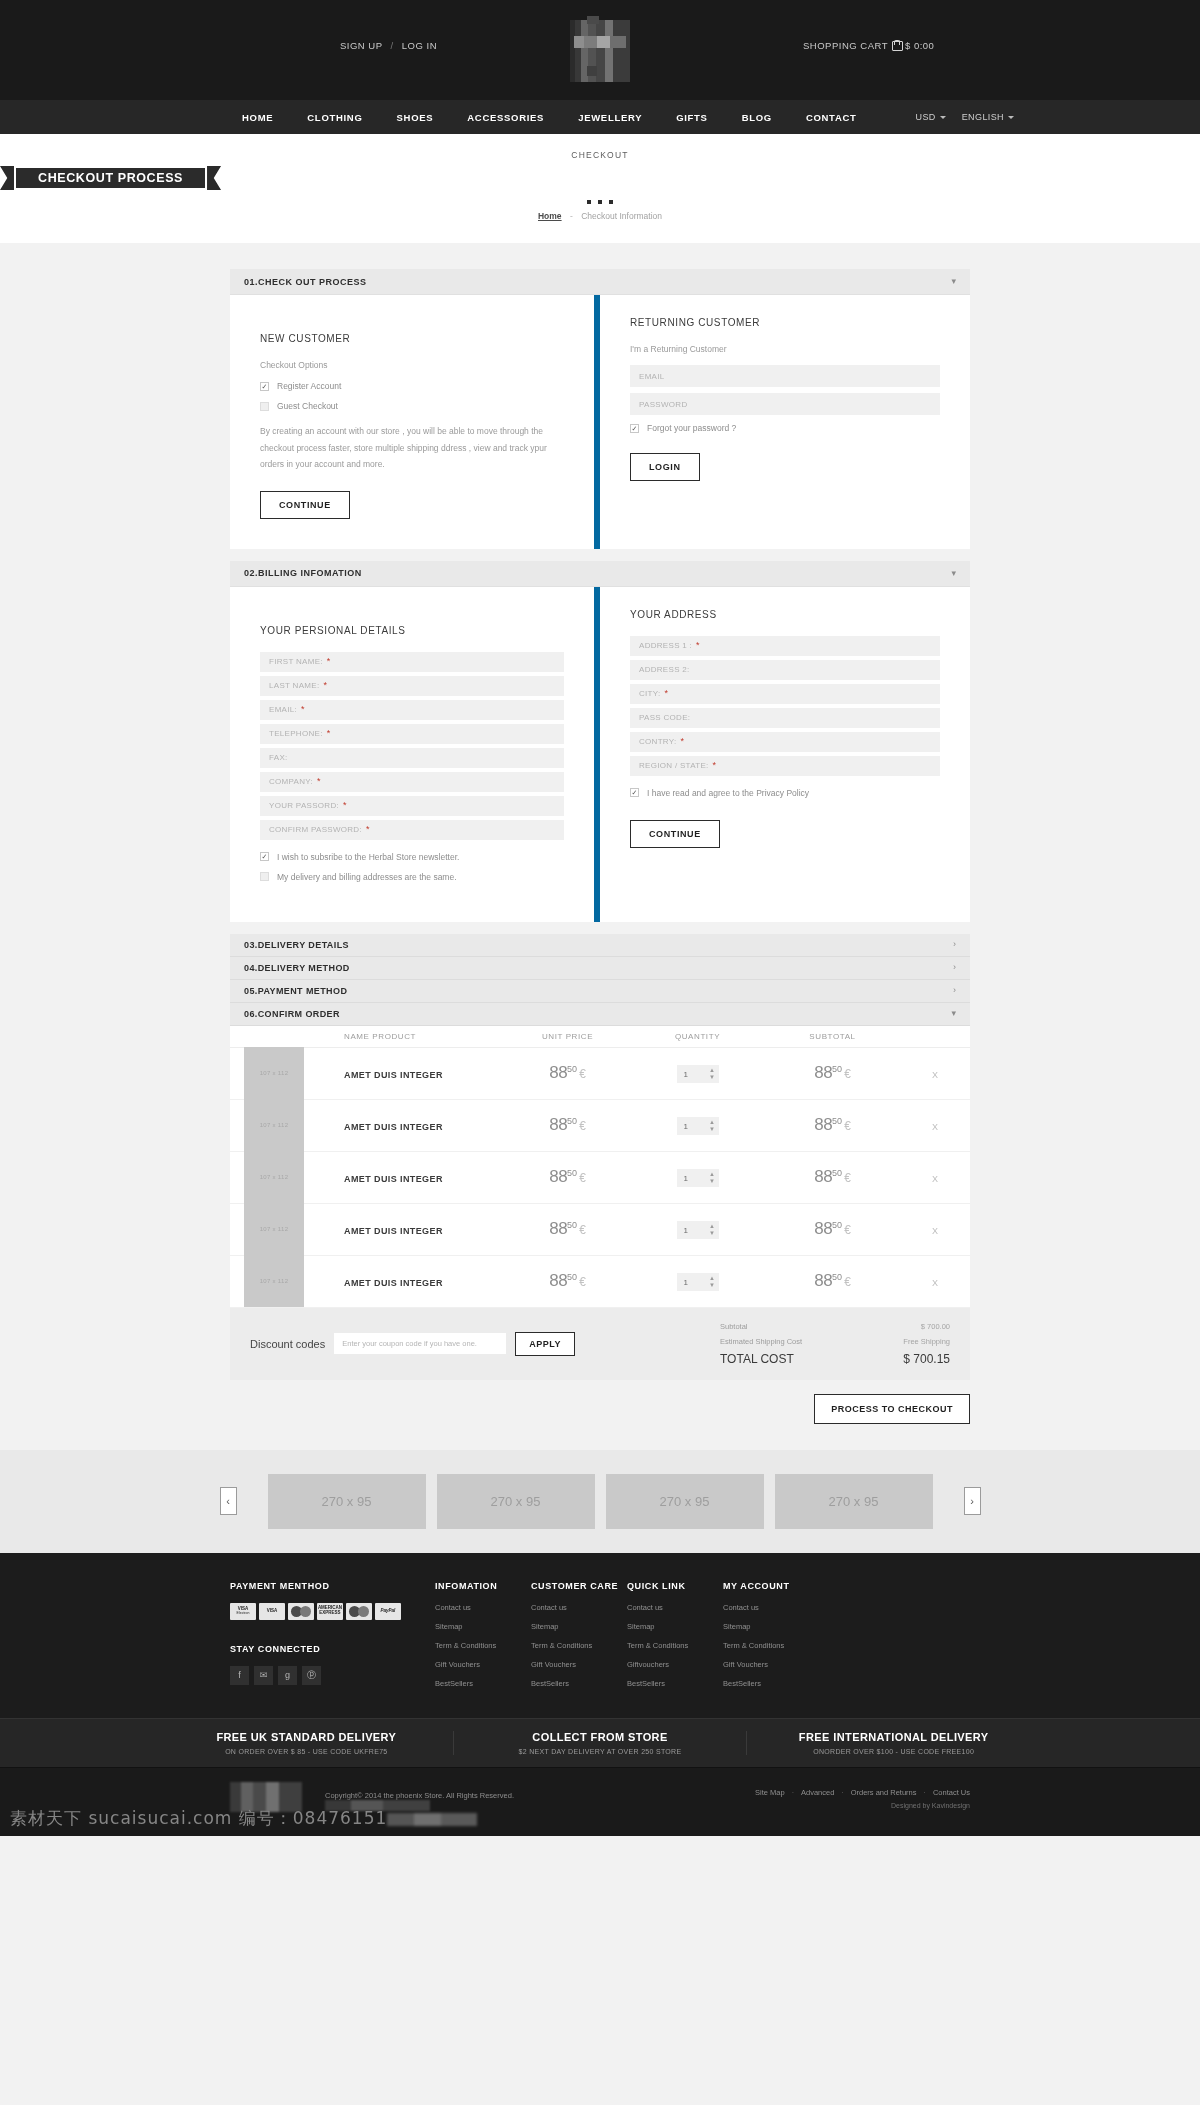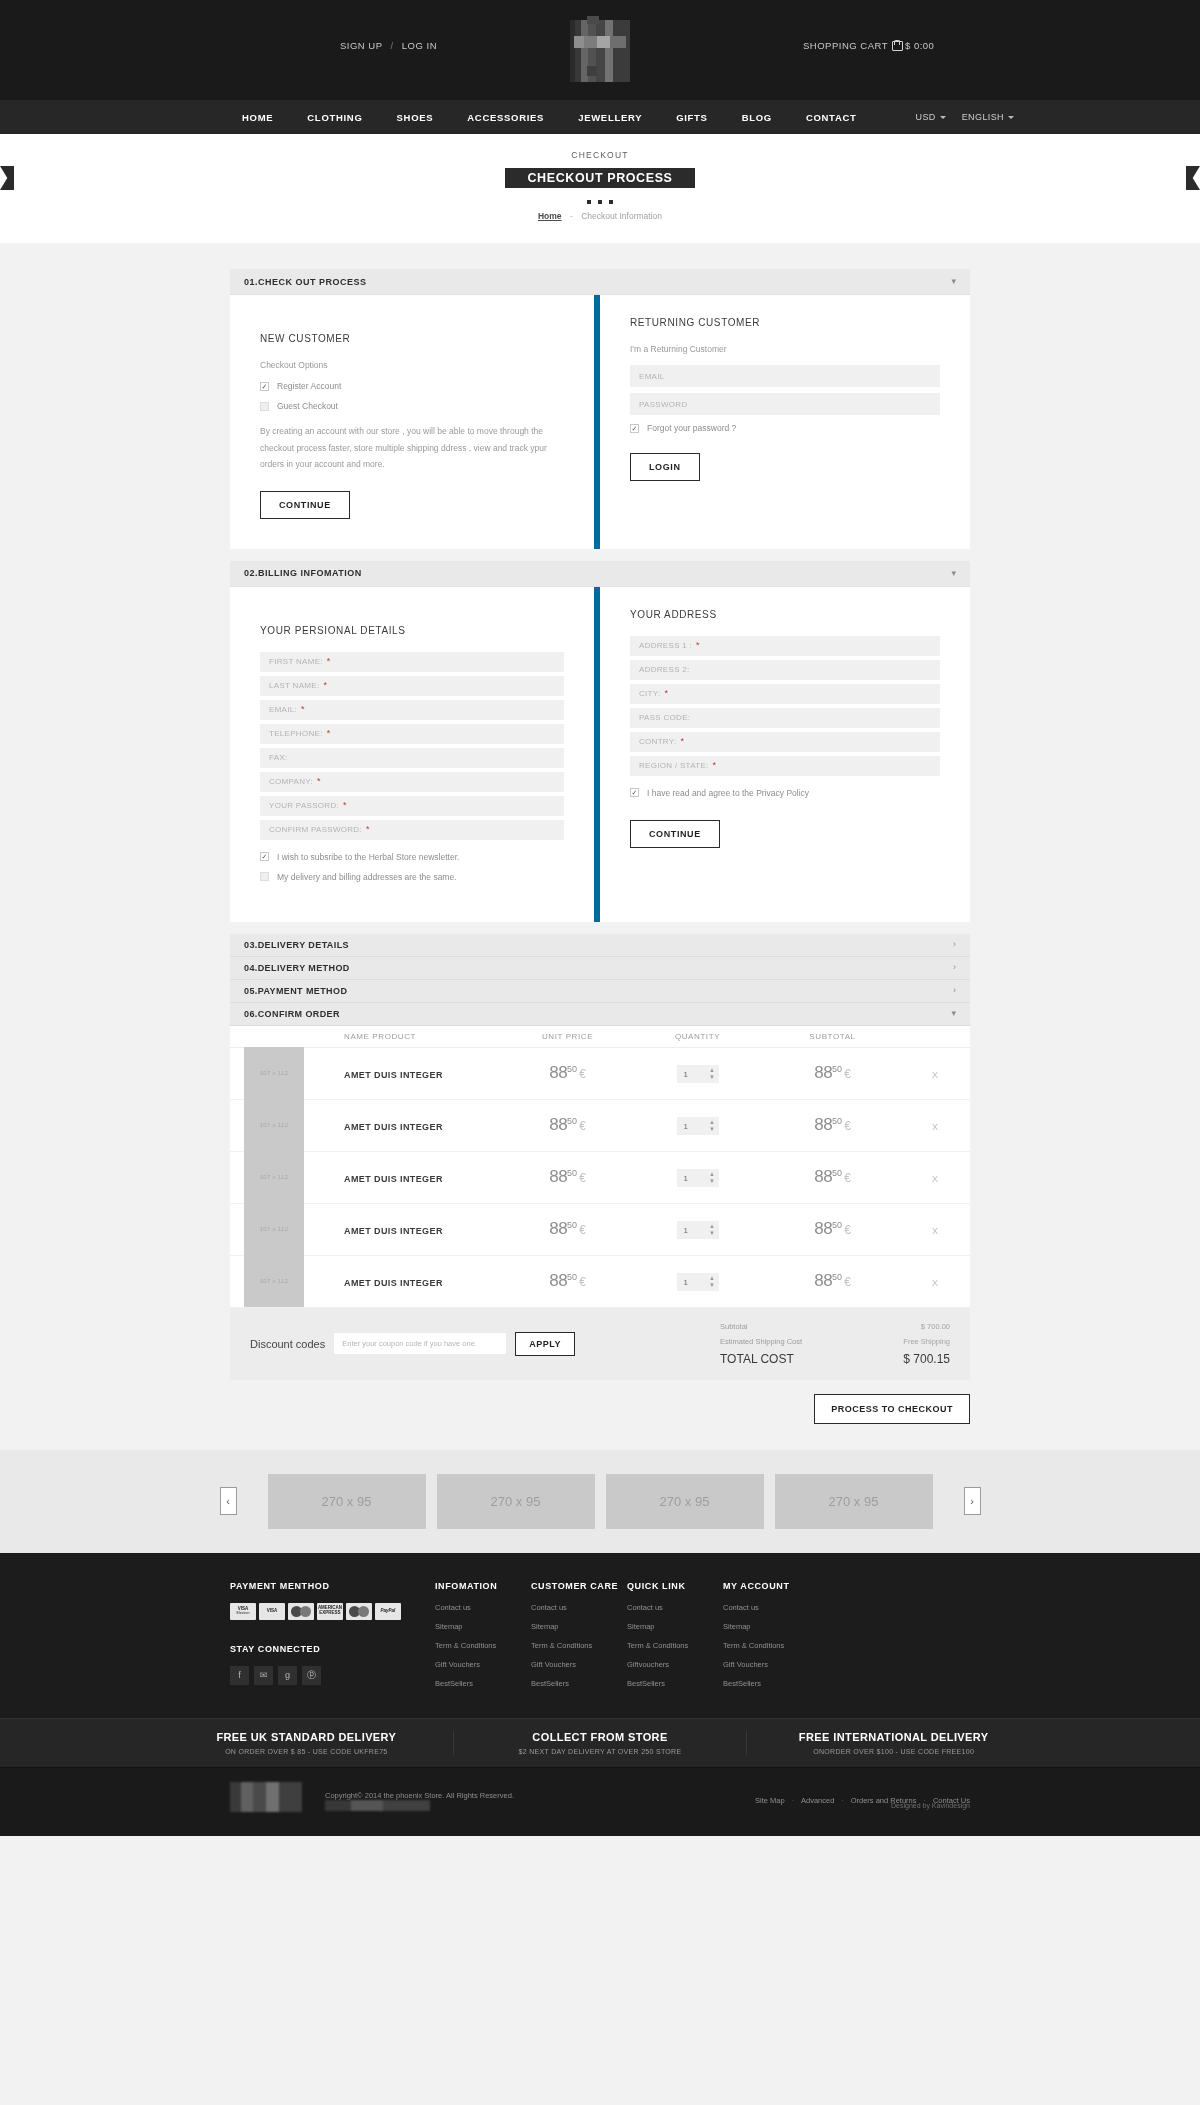--- a/index.html
+++ b/index.html
@@ -84,21 +84,21 @@
   .caret-d {
     width: 0; height: 0; border-left: 3px solid transparent;
     border-right: 3px solid transparent; border-top: 3px solid #bbb;
   }
 
   
   .titleblock { background: #fff; padding: 16px 0 22px; text-align: center; }
   .eyebrow {
     font-size: 8.5px; letter-spacing: 1.2px; color: #5c5c5c; margin-bottom: 6px;
   }
-  .ribbon-row { display: flex; justify-content: space-between; align-items: stretch; height: 24px; }
+  .ribbon-row { display: flex; justify-content: flex-start; align-items: stretch; height: 24px; }
   .ribbon-tail {
     width: 14px; position: relative; background: #2b2b2b;
   }
   .ribbon-tail.l { clip-path: polygon(0 0, 100% 0, 100% 100%, 0 100%, 52% 50%); }
   .ribbon-tail.r { clip-path: polygon(0 0, 100% 0, 48% 50%, 100% 100%, 0 100%); }
   .ribbon-main {
     background: #2b2b2b; color: #fff; font-size: 12.5px; font-weight: bold;
     letter-spacing: .6px; padding: 0 22px;
     display: flex; align-items: center;
     border: 2px solid #fff; border-top-width: 2px; border-bottom-width: 2px;
@@ -333,21 +333,21 @@
   .cp-inner { width: 740px; margin: 0 auto; position: relative; }
   .cp-logo {
     position: absolute; left: 0; top: -2px; width: 72px; height: 30px;
     background: linear-gradient(to right,#3a3a3a 0 15%,#606060 15% 32%,#4a4a4a 32% 50%,#707070 50% 68%,#3f3f3f 68% 100%);
     filter: blur(1px);
   }
   .cp-text {
     margin-left: 95px; color: #8e8e8e; font-size: 7.5px; display: inline-block;
   }
   .cp-links {
-    position: absolute; right: 0; top: 12px; display: flex; gap: 7px; align-items: center;
+    position: absolute; right: 0; top: 4px; display: flex; gap: 7px; align-items: center;
   }
   .cp-links a { color: #8e8e8e; font-size: 7.5px; text-decoration: none; }
   .cp-links .d { color: #5c5c5c; font-size: 7px; }
   .cp-design {
     position: absolute; right: 0; top: 18px; color: #707070; font-size: 7px;
   }
   .cp-blur {
     position: absolute; left: 95px; top: 16px; width: 105px; height: 11px;
     background: linear-gradient(to right,#383838 0 25%,#555 25% 55%,#404040 55% 100%);
     filter: blur(1.2px);
@@ -801,13 +801,16 @@
       <a href="#">Site Map</a>
       <span class="d">·</span>
       <a href="#">Advanced</a>
       <span class="d">·</span>
       <a href="#">Orders and Returns</a>
       <span class="d">·</span>
       <a href="#">Contact Us</a>
     </div>
     <div class="cp-design">Designed by Kavindesign</div>
   </div>
+  <div class="watermark">
+    <span>素材天下 sucaisucai.com 编号：08476151</span><span class="wm-blur"></span>
+  </div>
 </div>
 
 </body></html>

